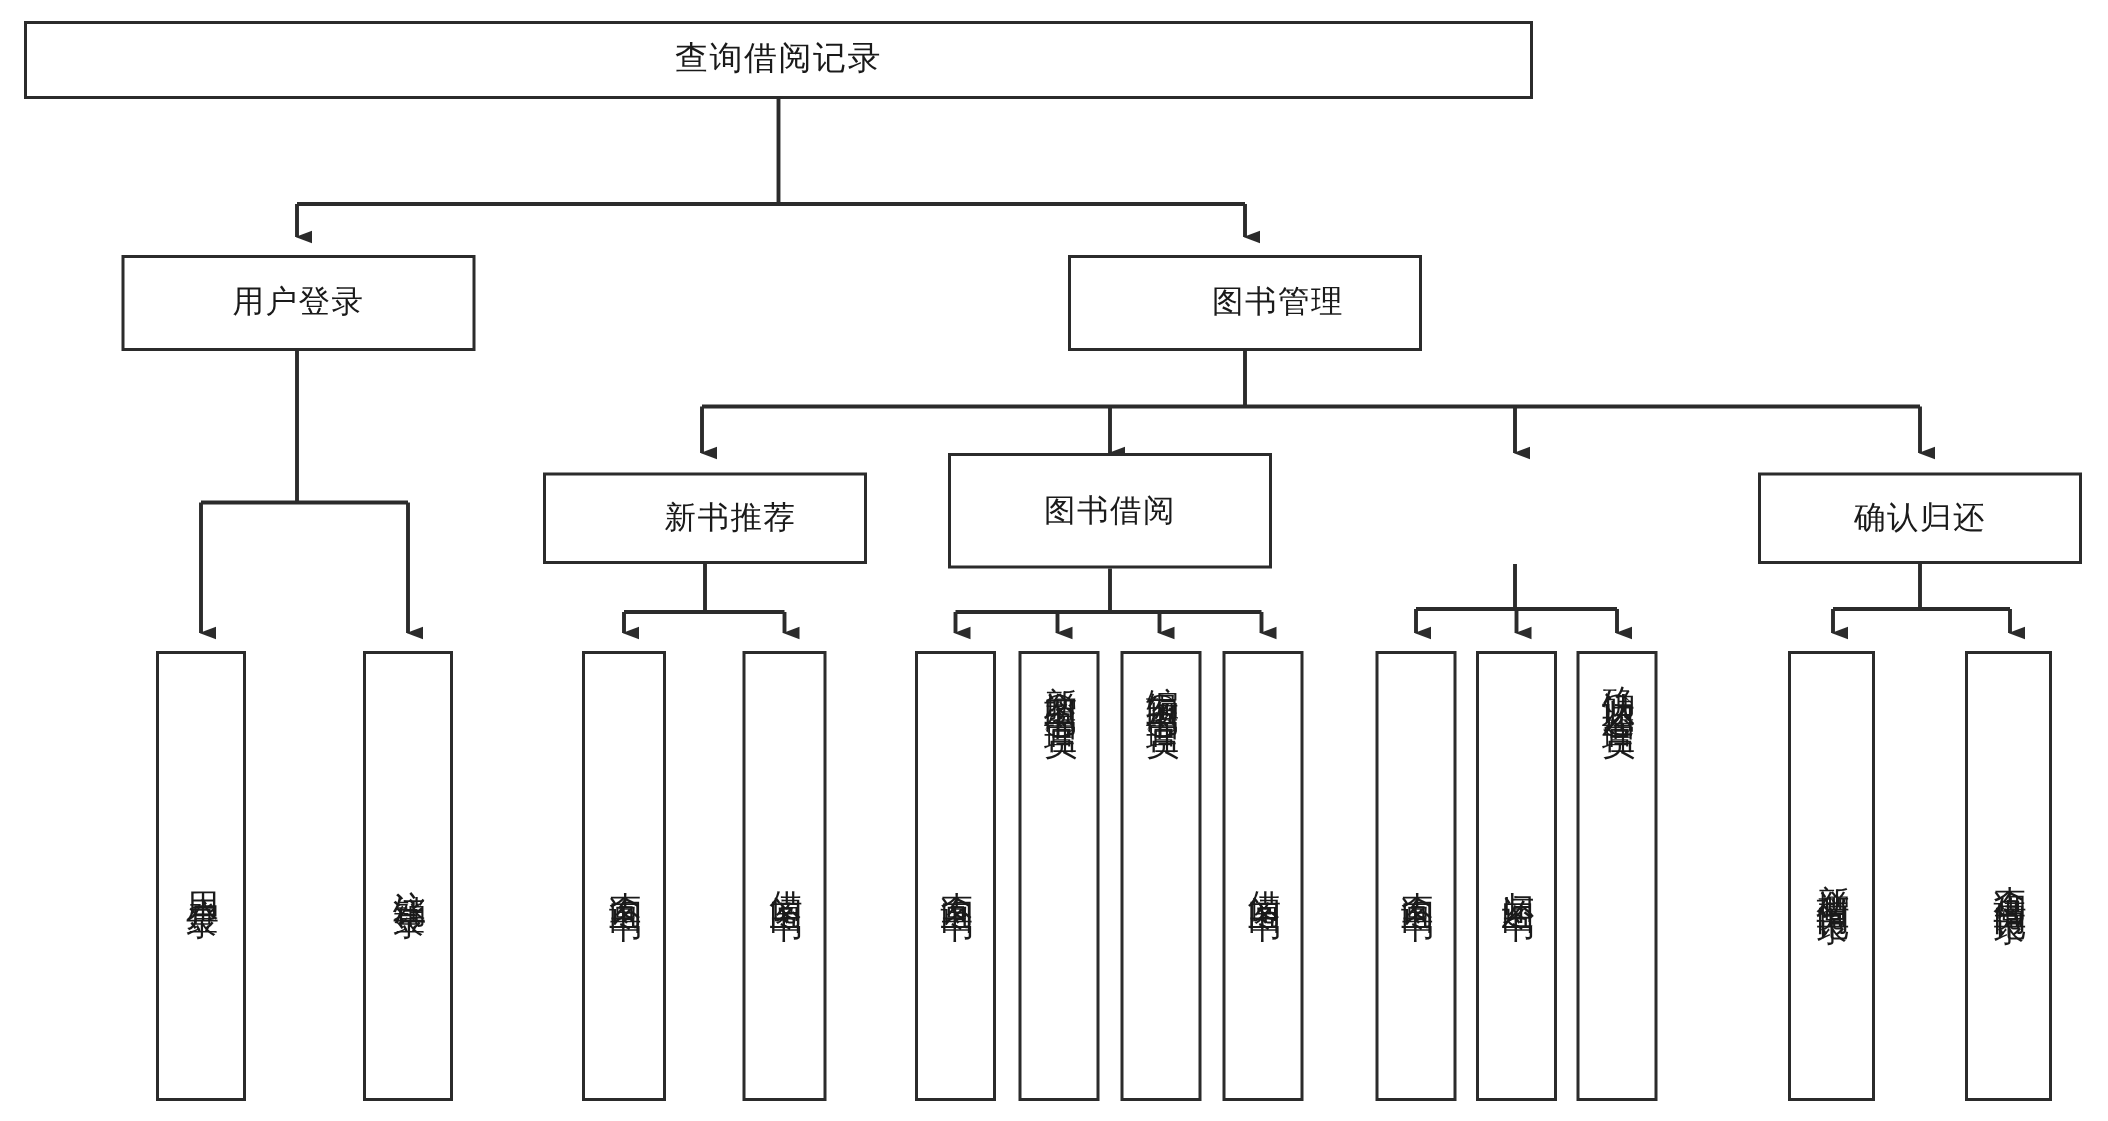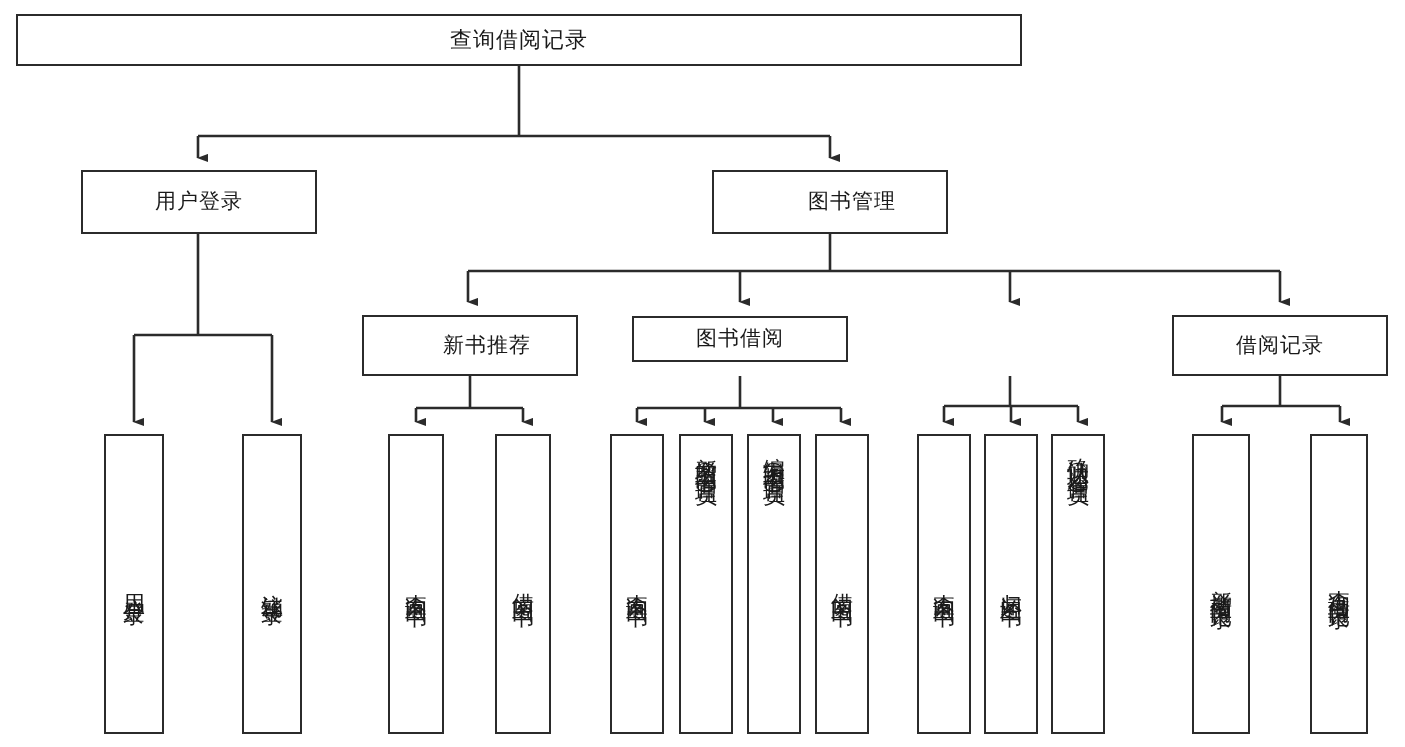--- a/index.html
+++ b/index.html
@@ -127,22 +127,22 @@
       <path d="M 1340 406 L 1340 422" marker-end="url(#arrowhead)"></path>
     </g>
   </svg>
 
   <div class="node node-h node-root" style="left:16px; top:14px; width:1006px; height:52px;">查询借阅记录</div>
 
   <div class="node node-h" style="left:81px; top:170px; width:236px; height:64px;">用户登录</div>
   <div class="node node-h" style="left:712px; top:170px; width:236px; height:64px;padding-left:44px;">图书管理</div>
 
   <div class="node node-h" style="left:362px; top:315px; width:216px; height:61px;padding-left:34px;">新书推荐</div>
-  <div class="node node-h" style="left:632px; top:316px; width:216px; height:46px;">图书借阅</div>
-  <div class="node node-h" style="left:1172px; top:315px; width:216px; height:61px;">借阅记录</div>
+  <div class="node node-h" style="left:632px; top:302px; width:216px; height:77px;">图书借阅</div>
+  <div class="node node-h" style="left:1172px; top:315px; width:216px; height:61px;">确认归还</div>
 
   <div class="node node-v" style="left:104px; top:434px; width:60px; height:300px;">用户登录</div>
   <div class="node node-v" style="left:242px; top:434px; width:60px; height:300px;">注销登录</div>
 
   <div class="node node-v" style="left:388px; top:434px; width:56px; height:300px;">查询图书</div>
   <div class="node node-v" style="left:495px; top:434px; width:56px; height:300px;">借阅图书</div>
 
   <div class="node node-v" style="left:610px; top:434px; width:54px; height:300px;">查询图书</div>
   <div class="node node-v node-v-top" style="left:679px; top:434px; width:54px; height:300px;">新增图书（管理员）</div>
   <div class="node node-v node-v-top" style="left:747px; top:434px; width:54px; height:300px;">编辑图书（管理员）</div>

